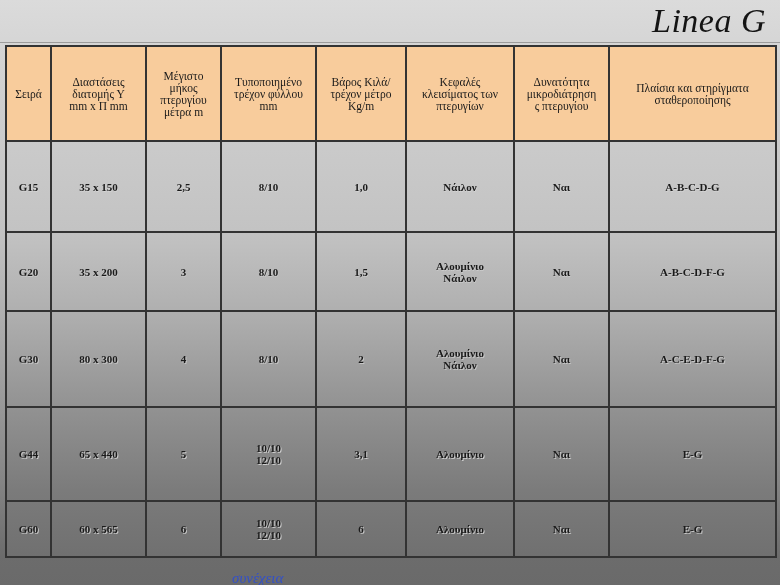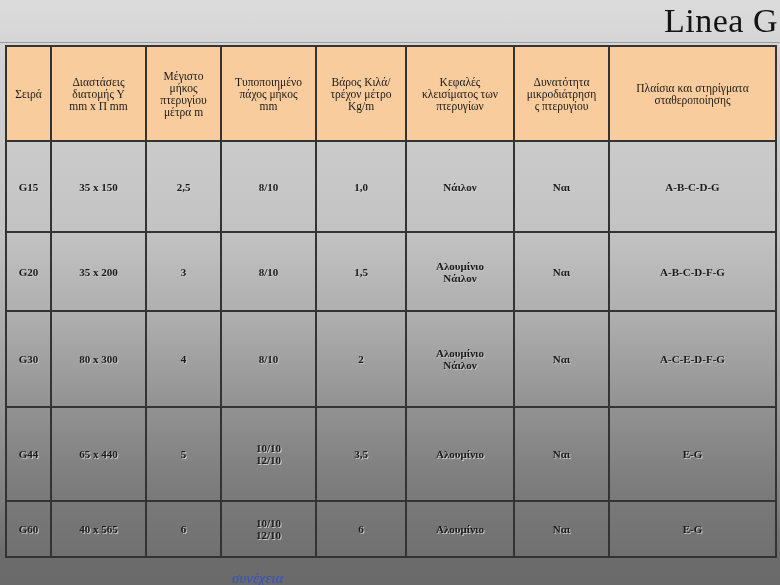--- a/index.html
+++ b/index.html
@@ -5,22 +5,22 @@
   html, body { margin:0; padding:0; }
   body {
     width:780px; height:585px; overflow:hidden;
     font-family:"Liberation Serif", serif;
   }
   .slide {
     position:relative; width:780px; height:585px; overflow:hidden;
     background:linear-gradient(180deg,#dbdbdb 0%,#d2d2d2 12%,#c2c2c2 40%,#a3a3a3 62%,#858585 82%,#6c6c6c 95%,#6a6a6a 100%);
   }
   .slide-title {
-    position:absolute; top:0; right:2px;
-    font-size:34px; color:#141414;
+    position:absolute; top:0; right:14px;
+    font-size:34px; font-style:italic; color:#141414;
     letter-spacing:0.5px; line-height:42px;
   }
   .title-divider {
     position:absolute; top:42px; left:0; width:780px; height:1px;
     background:#9c9c9c;
   }
   table.spec-table {
     position:absolute; top:45px; left:5px;
     width:770px; height:513px;
     border-collapse:collapse; table-layout:fixed;
@@ -72,21 +72,21 @@
       <tr style="height:95px">
         <th>Σειρά</th>
         <th>Διαστάσεις
 διατομής Υ
 mm x Π mm</th>
         <th>Μέγιστο
 μήκος
 πτερυγίου
 μέτρα m</th>
         <th>Τυποποιημένο
-πάχος μήκος
+τρέχον φύλλου
 mm</th>
         <th>Βάρος Κιλά/
 τρέχον μέτρο
 Kg/m</th>
         <th>Κεφαλές
 κλεισίματος των
 πτερυγίων</th>
         <th>Δυνατότητα
 μικροδιάτρηση
 ς πτερυγίου</th>
@@ -126,28 +126,28 @@
 Νάιλον</td>
         <td>Ναι</td>
         <td>A-C-E-D-F-G</td>
       </tr>
       <tr style="height:87px" class="emboss-strong">
         <td>G44</td>
         <td>65 x 440</td>
         <td>5</td>
         <td>10/10
 12/10</td>
-        <td>3,5</td>
+        <td>3,1</td>
         <td>Αλουμίνιο</td>
         <td>Ναι</td>
         <td>E-G</td>
       </tr>
       <tr style="height:51px" class="emboss-strong">
         <td>G60</td>
-        <td>40 x 565</td>
+        <td>60 x 565</td>
         <td>6</td>
         <td>10/10
 12/10</td>
         <td>6</td>
         <td>Αλουμίνιο</td>
         <td>Ναι</td>
         <td>E-G</td>
       </tr>
     </tbody>
   </table>

